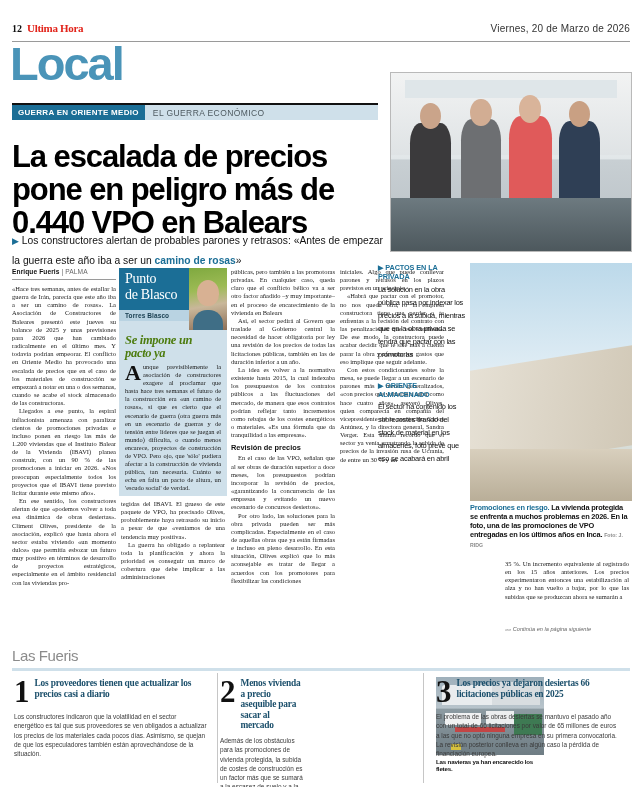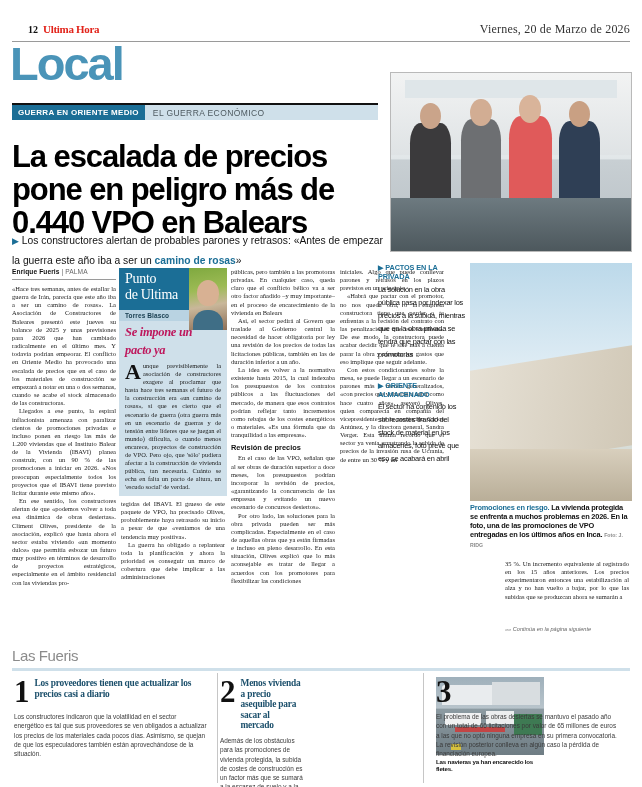--- a/index.html
+++ b/index.html
@@ -13,23 +13,23 @@
   }
   .page{position:relative;width:642px;height:787px;padding:0;box-sizing:border-box;}
 
   
   .masthead{
     position:absolute;left:12px;top:22px;width:618px;height:16px;
     display:flex;align-items:baseline;justify-content:space-between;
     border-bottom:1px solid #9a9a9a;padding-bottom:3px;
   }
   .mh-left{display:flex;align-items:baseline;gap:5px;}
-  .mh-folio{font-family:"Liberation Serif",serif;font-weight:bold;font-size:10px;color:#111;margin-left:16px;}
+  .mh-folio{font-family:"Liberation Serif",serif;font-weight:bold;font-size:10px;color:#111;}
   .mh-brand{font-family:"Liberation Serif",serif;font-weight:bold;font-size:11px;color:#e2231a;letter-spacing:-0.3px;text-align:center;}
-  .mh-date{font-family:Liberation Serif, serif;font-size:12px;color:#333;letter-spacing:.2px;}
+  .mh-date{font-family:Liberation Sans, sans-serif;font-size:10px;color:#333;letter-spacing:.2px;}
 
   
   .section-title{
     position:absolute;left:10px;top:40px;
     font-family:"Liberation Sans",sans-serif;
     font-weight:bold;font-size:47px;line-height:47px;
     color:#4a94b8;letter-spacing:-2px;
   }
 
   
@@ -117,21 +117,21 @@
   .pdv-portrait::after{
     content:"";position:absolute;left:8px;top:12px;width:22px;height:26px;
     border-radius:50% 50% 45% 45%;background:#d8b193;
   }
   .pdv-portrait::before{
     content:"";position:absolute;left:4px;bottom:0;width:30px;height:20px;
     border-radius:14px 14px 0 0;background:#3f6e86;
   }
   .pdv-title{
     font-family:"Liberation Serif",serif;font-style:italic;font-weight:bold;
-    font-size:12.5px;line-height:18px;color:#be185d;padding:2px 6px 3px 6px;
+    font-size:12.5px;line-height:13px;color:#4d7c0f;padding:13px 6px 3px 6px;
     letter-spacing:-.3px;
   }
   .pdv-body{
     font-family:"Liberation Serif",serif;font-size:6.4px;line-height:8.1px;
     text-align:justify;color:#1a1a1a;padding:0 6px 4px 6px;
   }
   .pdv-body p{margin:0;text-indent:0;}
   .dropcap{
     float:left;font-family:"Liberation Serif",serif;font-weight:bold;
     font-size:22px;line-height:17px;padding:1px 2px 0 0;color:#111;
@@ -326,21 +326,21 @@
       <p>«Habrá que pactar con el promotor, no nos queda otra; o la empresa constructora tiene que perder o te enfrentas a la recisión del contrato con las penalizaciones que eso conlleve». De ese modo, la constructora puede acabar decidir que le sale más a cuenta parar la obra y afrontar los gastos que eso implique que seguir adelante.</p>
       <p>Con estos condicionantes sobre la mesa, se puede llegar a un escenario de parones más o menos generalizados, «con precios que volverán a subir como hace cuatro años», aseveró Olives, quien comparecía en compañía del vicepresidente de la asociación Carlos Antúnez, y la directora general, Sandra Verger. Esta última recordó que el sector ya venía arrastrando la subida de precios de la invasión rusa de Ucrania, de entre un 30 % y un</p>
     </div>
   <div class="col" id="col5">
       <p class="first">35 %. Un incremento equivalente al registrado en los 15 años anteriores. Los precios experimentaron entonces una estabilización al alza y no han vuelto a bajar, por lo que las subidas que se produzcan ahora se sumarán a</p>
     </div>
 
   <div class="pdv">
     <div class="pdv-head">
       <div class="t">Punto</div>
-      <div class="t">de Ultima</div>
+      <div class="t">de Blasco</div>
       <div class="pdv-portrait"></div>
     </div>
     <div class="pdv-author">Torres Blasco</div>
     <div class="pdv-title">Se impone un pacto ya</div>
     <div class="pdv-body">
       <p><span class="dropcap">A</span><span>unque previsiblemente la asociación de constructores exagere al proclamar que hasta hace tres semanas el futuro de la construcción era «un camino de rosas», sí que es cierto que el escenario de guerra (otra guerra más en un escenario de guerras y de tensión entre líderes que se juegan el mundo) dificulta, o cuando menos encarece, proyectos de construcción de VPO. Pero ojo, que 'sólo' pudiera afectar a la construcción de vivienda pública, tan necesaria. Cuánto se echa en falta un pacto de altura, un 'escudo social' de verdad.</span></p>
     </div>
   </div>
 
   <div class="bullets">
@@ -410,18 +410,19 @@
           <div class="green"></div>
           <div class="yellow"></div>
         </div>
       </div>
       <div class="clave-photo-cap">Las navieras ya han encarecido los fletes.</div>
     </div>
 
     <div class="clave clave3">
       <div class="clave-top">
         <div class="clave-num">3</div>
+        <div class="clave-h">Los precios ya dejaron desiertas 66 licitaciones públicas en 2025</div>
       </div>
       <div class="clave-b">El problema de las obras desiertas se mantuvo el pasado año con un total de 66 licitaciones por valor de 65 millones de euros a las que no optó ninguna empresa en su primera convocatoria. La revisión posterior conlleva en algún caso la pérdida de financiación europea.</div>
     </div>
 
   </div>
 </div>
 
 </body></html>

